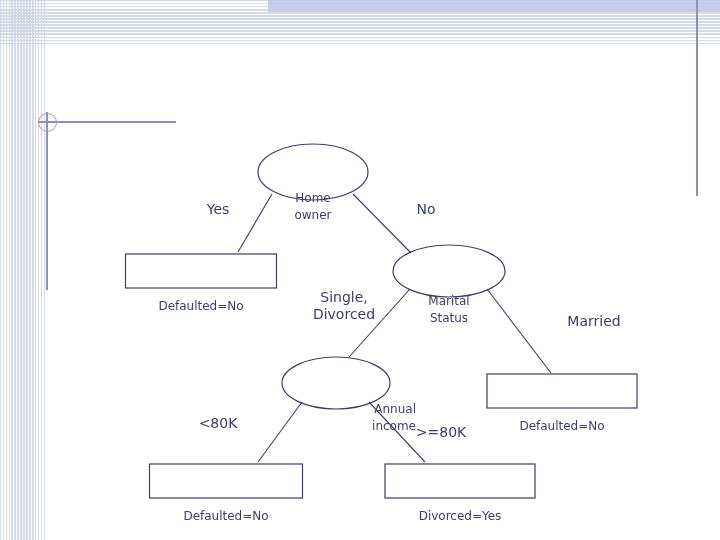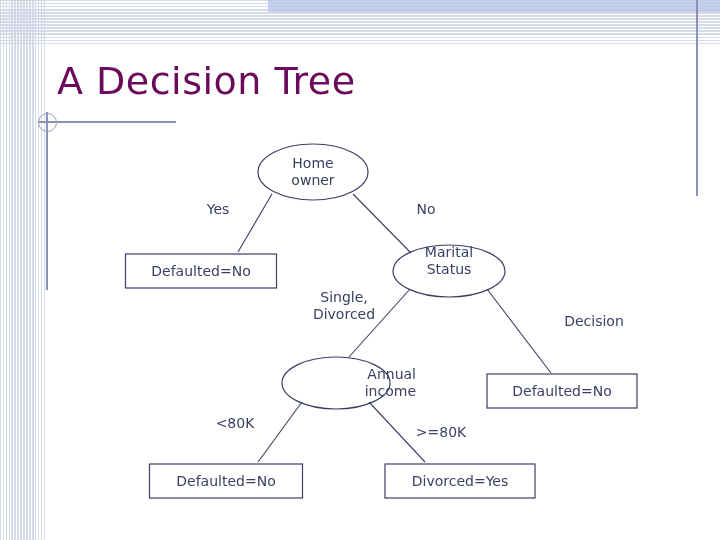--- a/index.html
+++ b/index.html
@@ -108,35 +108,34 @@
   }
   
   .node-text, .edge-label {
     position: absolute;
     color: #3a3f63;
     font-size: 14px;
     line-height: 17px;
     text-align: center;
     white-space: pre-line;
   }
-  .node-text { font-size: 14px; }
+  .node-text { font-size: 12px; margin-top: 35px; }
   .edge-label { font-size: 14px; }
 </style>
 </head>
 <body>
 
 <div id="slide">
 
   <div id="grid-bg"></div>
   <div id="grid-bg-2"></div>
 
   <div id="top-band"></div>
   <div id="right-rule"></div>
 
-  <div id="page-title">A Decision Tree</div>
   <div id="title-vrule"></div>
   <div id="title-rule"></div>
   <div id="title-circle"></div>
 
   <svg id="tree-svg" viewBox="0 0 720 540" xmlns="http://www.w3.org/2000/svg">
     <g id="edges-layer">
         <line x1="272" y1="194" x2="238" y2="252" class="edge-line"></line>
         <line x1="353" y1="194" x2="411" y2="253" class="edge-line"></line>
         <line x1="410" y1="289" x2="349" y2="357" class="edge-line"></line>
         <line x1="487" y1="289" x2="551" y2="373" class="edge-line"></line>
@@ -152,27 +151,27 @@
         <rect x="149.5" y="464" width="153" height="34" class="node-shape"></rect>
         <rect x="385" y="464" width="150" height="34" class="node-shape"></rect>
       </g>
   </svg>
 
   <div id="text-layer">
       <div class="edge-label" style="left: 148px; top: 201px; width: 140px;">Yes</div>
       <div class="edge-label" style="left: 356px; top: 201px; width: 140px;">No</div>
       <div class="edge-label" style="left: 274px; top: 289px; width: 140px;">Single,
 Divorced</div>
-      <div class="edge-label" style="left: 524px; top: 313px; width: 140px;">Decision</div>
-      <div class="edge-label" style="left: 165px; top: 415px; width: 140px;">&lt;80K</div>
+      <div class="edge-label" style="left: 524px; top: 313px; width: 140px;">Married</div>
+      <div class="edge-label" style="left: 148px; top: 415px; width: 140px;">&lt;80K</div>
       <div class="edge-label" style="left: 371px; top: 424px; width: 140px;">&gt;=80K</div>
       <div class="node-text" style="left: 233px; top: 155px; width: 160px;">Home
 owner</div>
       <div class="node-text" style="left: 121px; top: 262.5px; width: 160px;">Defaulted=No</div>
-      <div class="node-text" style="left: 369px; top: 244px; width: 160px;">Marital
+      <div class="node-text" style="left: 369px; top: 258px; width: 160px;">Marital
 Status</div>
       <div class="node-text" style="left: 256px; top: 366px; width: 160px; text-align: right;">Annual
 income</div>
       <div class="node-text" style="left: 482px; top: 382.5px; width: 160px;">Defaulted=No</div>
       <div class="node-text" style="left: 146px; top: 472.5px; width: 160px;">Defaulted=No</div>
       <div class="node-text" style="left: 380px; top: 472.5px; width: 160px;">Divorced=Yes</div>
     </div>
 
 </div>
 

